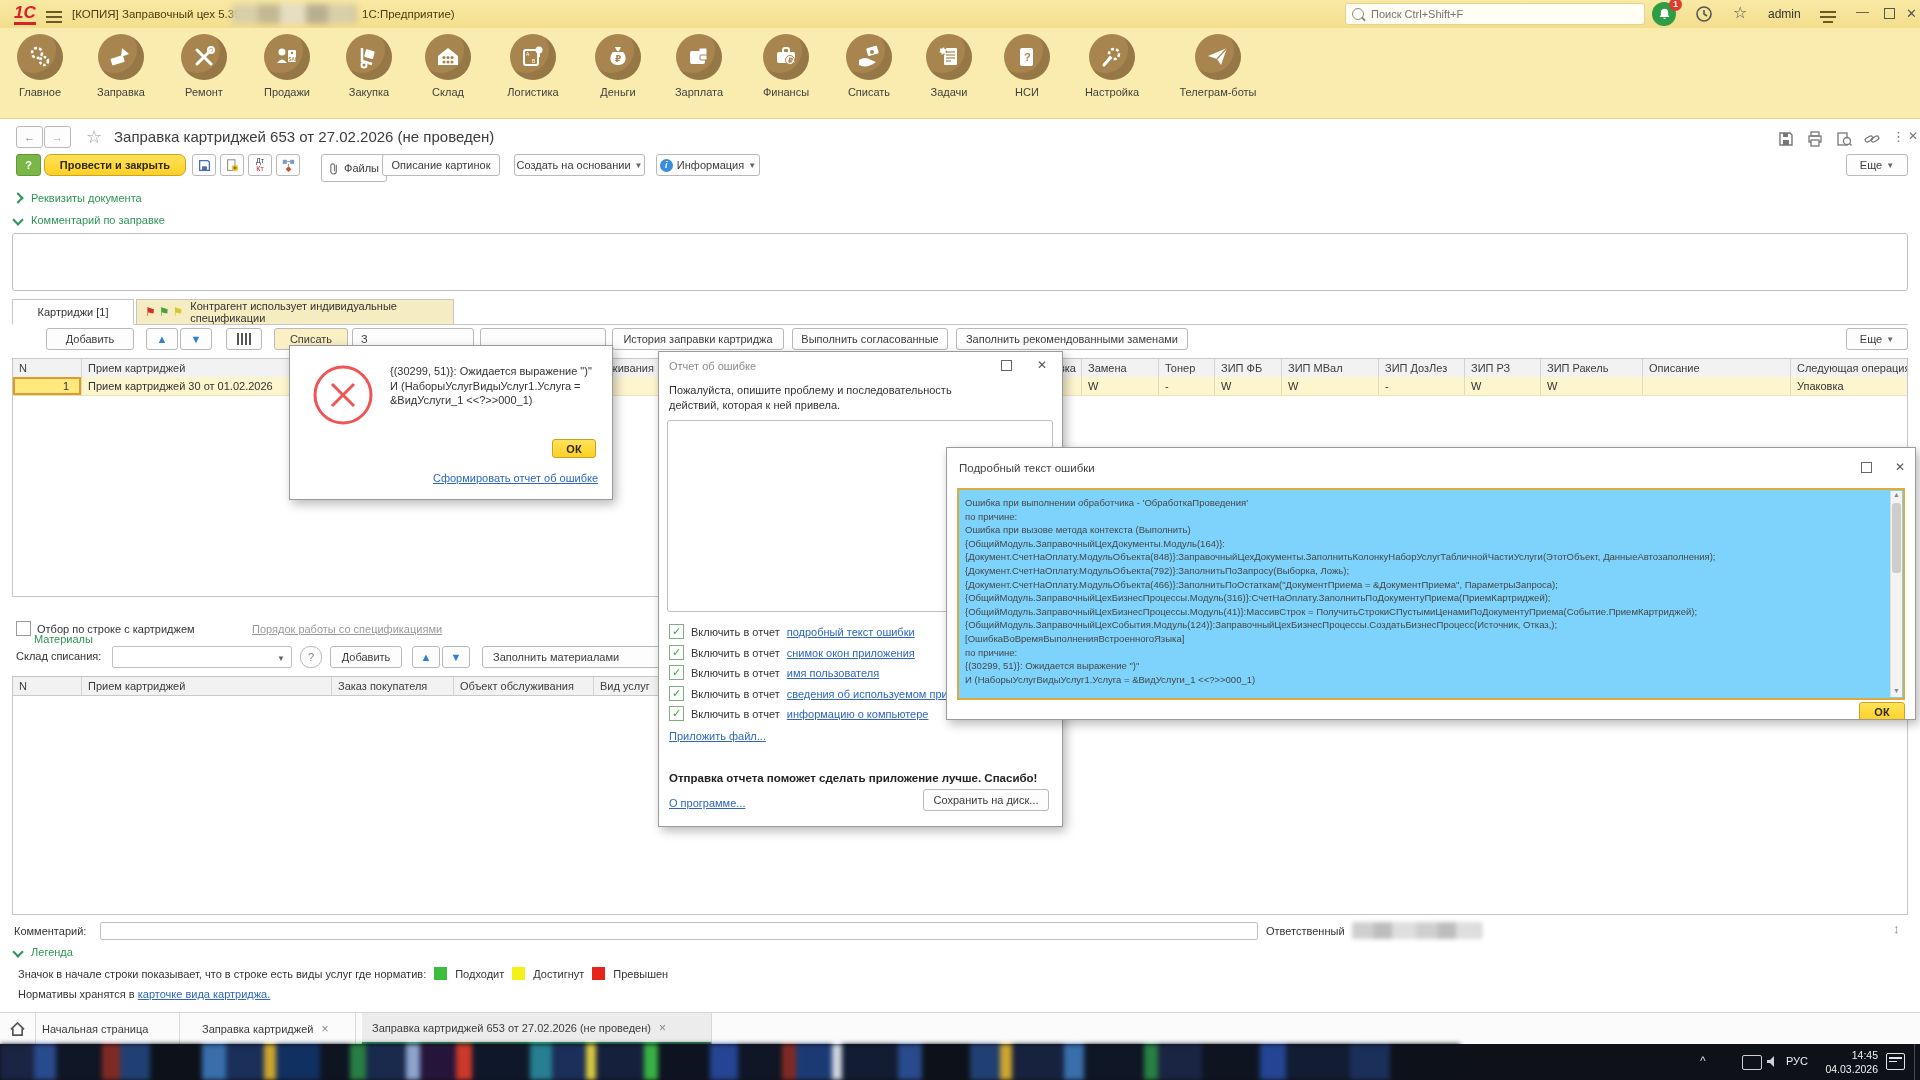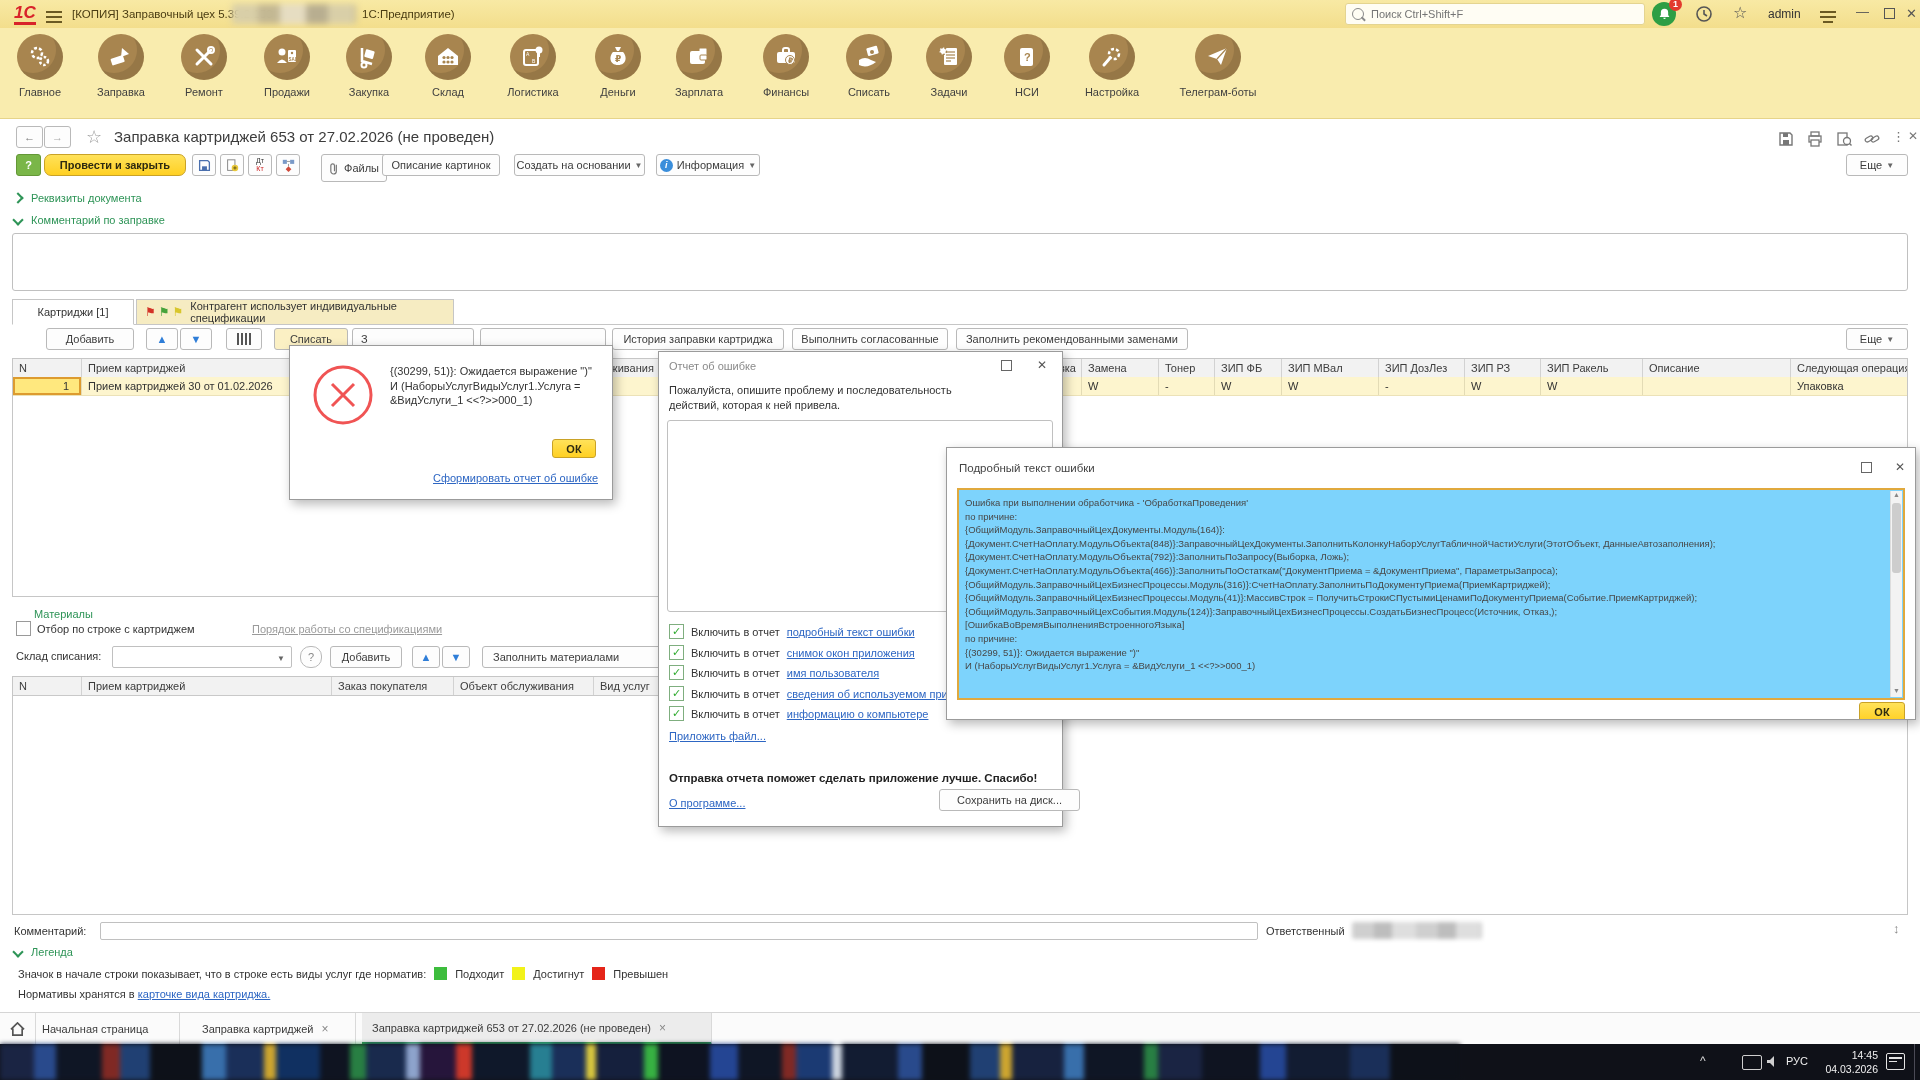--- a/index.html
+++ b/index.html
@@ -418,21 +418,21 @@
     <div class="rc" style="left:1201px;width:67px;">W</div>
     <div class="rc" style="left:1268px;width:97px;">W</div>
     <div class="rc" style="left:1365px;width:86px;">-</div>
     <div class="rc" style="left:1451px;width:76px;">W</div>
     <div class="rc" style="left:1527px;width:102px;">W</div>
     <div class="rc" style="left:1629px;width:148px;"></div>
     <div class="rc" style="left:1777px;width:117px;">Упаковка</div>
   </div>
 </div>
 
-<div class="abs green" style="left:14px;top:608px;padding-left:20px;">Материалы</div>
+<div class="abs green" style="left:14px;top:633px;padding-left:20px;">Материалы</div>
 <div class="abs" style="left:16px;top:621px;display:flex;align-items:center;gap:6px;">
   <span style="width:13px;height:13px;border:1px solid #9a9a9a;background:#fff;display:inline-block;"></span>
   <span>Отбор по строке с картриджем</span>
 </div>
 <div class="abs glink" style="left:252px;top:623px;">Порядок работы со спецификациями</div>
 
 <div class="abs" style="left:16px;top:650px;">Склад списания:</div>
 <div class="abs field" style="left:112px;top:646px;width:180px;height:22px;">
   <span class="caret abs" style="right:6px;top:7px;">▼</span>
 </div>
@@ -528,32 +528,33 @@
     <span class="link">сведения об используемом при</span>
   </div>
   <div class="abs" style="left:10px;top:354px;display:flex;align-items:center;gap:7px;">
     <span class="cb">✓</span>
     <span>Включить в отчет</span>
     <span class="link">информацию о компьютере</span>
   </div>
   <div class="abs link" style="left:10px;top:378px;">Приложить файл...</div>
   <div class="abs" style="left:10px;top:420px;font-weight:bold;font-size:11.5px;color:#222;white-space:nowrap;">Отправка отчета поможет сделать приложение лучше. Спасибо!</div>
   <div class="abs link" style="left:10px;top:445px;">О программе...</div>
-  <div class="btn abs" style="left:280px;top:437px;width:141px;height:22px;">Сохранить на диск...</div>
+  <div class="btn abs" style="left:264px;top:437px;width:126px;height:22px;">Сохранить на диск...</div>
 </div>
 
 <div class="dialog" style="left:946px;top:447px;width:970px;height:273px;z-index:70;overflow:hidden;">
   <div class="abs" style="left:12px;top:14px;font-size:11.5px;color:#444;">Подробный текст ошибки</div>
   <div class="abs" style="left:914px;top:14px;"><span class="restore" style="border-color:#666;"></span></div>
   <div class="abs dlgbtn" style="left:948px;top:12px;">✕</div>
 
   <div class="tracebox" style="left:10px;top:40px;width:948px;height:212px;">
     <div style="position:absolute;left:6px;top:6px;width:920px;">
       <div class="traceline">Ошибка при выполнении обработчика - 'ОбработкаПроведения'</div>
       <div class="traceline">по причине:</div>
+      <div class="traceline">Ошибка при вызове метода контекста (Выполнить)</div>
       <div class="traceline">{ОбщийМодуль.ЗаправочныйЦехДокументы.Модуль(164)}:</div>
       <div class="traceline">{Документ.СчетНаОплату.МодульОбъекта(848)}:ЗаправочныйЦехДокументы.ЗаполнитьКолонкуНаборУслугТабличнойЧастиУслуги(ЭтотОбъект, ДанныеАвтозаполнения);</div>
       <div class="traceline">{Документ.СчетНаОплату.МодульОбъекта(792)}:ЗаполнитьПоЗапросу(Выборка, Ложь);</div>
       <div class="traceline">{Документ.СчетНаОплату.МодульОбъекта(466)}:ЗаполнитьПоОстаткам("ДокументПриема = &amp;ДокументПриема", ПараметрыЗапроса);</div>
       <div class="traceline">{ОбщийМодуль.ЗаправочныйЦехБизнесПроцессы.Модуль(316)}:СчетНаОплату.ЗаполнитьПоДокументуПриема(ПриемКартриджей);</div>
       <div class="traceline">{ОбщийМодуль.ЗаправочныйЦехБизнесПроцессы.Модуль(41)}:МассивСтрок = ПолучитьСтрокиСПустымиЦенамиПоДокументуПриема(Событие.ПриемКартриджей);</div>
       <div class="traceline">{ОбщийМодуль.ЗаправочныйЦехСобытия.Модуль(124)}:ЗаправочныйЦехБизнесПроцессы.СоздатьБизнесПроцесс(Источник, Отказ,);</div>
       <div class="traceline"></div>
       <div class="traceline">[ОшибкаВоВремяВыполненияВстроенногоЯзыка]</div>
       <div class="traceline">по причине:</div>

